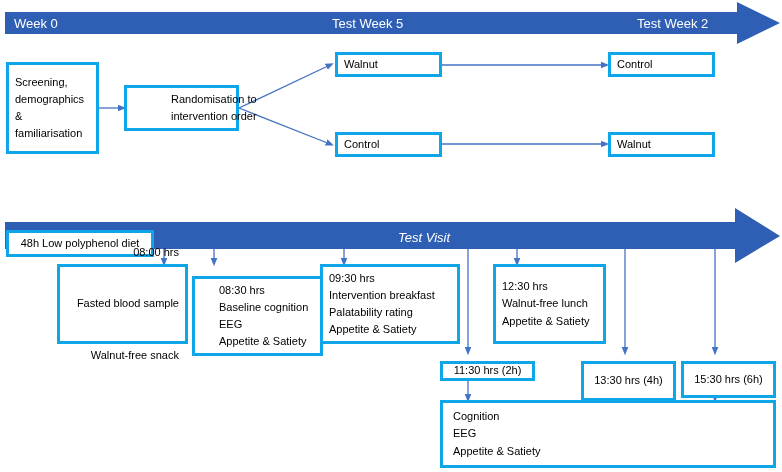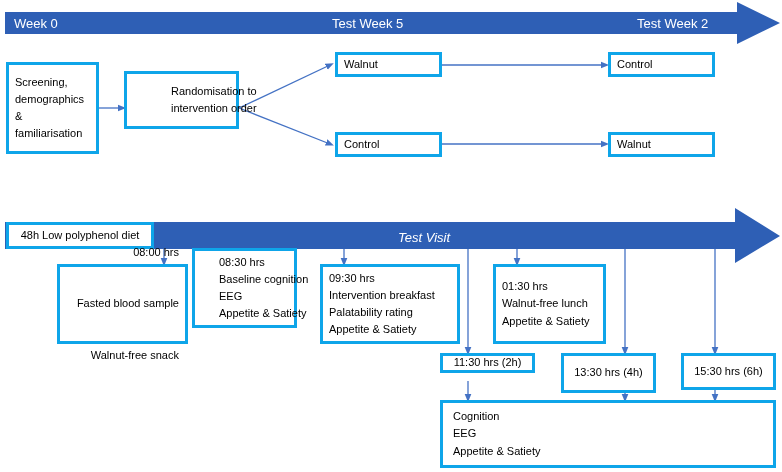--- a/index.html
+++ b/index.html
@@ -26,21 +26,21 @@
     border: 3px solid #0ea5e9;
     background: #ffffff;
     font-size: 11px;
     line-height: 1.55;
     color: #000;
     padding: 4px 6px;
     display: flex;
     flex-direction: column;
     justify-content: center;
   }
-  .box.center-h { text-align: center; }
+  .box.center-h { text-align: center; margin-top: 8px; }
   .box.right-h  { align-items: flex-end; text-align: right; }
   .box.left-h   { align-items: flex-start; text-align: left; }
   .box .ln { display: block; white-space: nowrap; }
 
   
   .band-label {
     position: absolute;
     color: #ffffff;
     font-size: 13px;
     white-space: nowrap;
@@ -100,21 +100,21 @@
   <span class="band-label" style="left:332px; top:16px;">Test  Week 5</span>
   <span class="band-label" style="left:597px; top:16px;margin-left:40px;">Test  Week 2</span>
 
   <div class="box left-h" style="left:6px; top:62px; width:93px; height:92px;">
     <span class="ln">Screening,</span>
     <span class="ln">demographics</span>
     <span class="ln">&amp;</span>
     <span class="ln">familiarisation</span>
   </div>
 
-  <div class="box left-h" style="left:124px; top:71px; width:115px; height:58px;padding-left:44px;">
+  <div class="box left-h" style="left:124px; top:85px; width:115px; height:46px;padding-left:44px;">
     <span class="ln">Randomisation to</span>
     <span class="ln">intervention order</span>
   </div>
 
   <div class="box left-h" style="left:335px; top:52px; width:107px; height:25px;">
     <span class="ln">Walnut</span>
   </div>
 
   <div class="box left-h" style="left:608px; top:52px; width:107px; height:25px;">
     <span class="ln">Control</span>
@@ -133,45 +133,45 @@
   </div>
 
   <span class="band-label" style="left:398px; top:230px;font-style:italic;">Test Visit</span>
 
   <div class="box right-h" style="left:57px; top:264px; width:131px; height:80px;gap:34px;">
     <span class="ln">08:00 hrs</span>
     <span class="ln">Fasted blood sample</span>
     <span class="ln">Walnut-free snack</span>
   </div>
 
-  <div class="box left-h" style="left:192px; top:248px; width:105px; height:80px;padding-left:24px;">
+  <div class="box left-h" style="left:192px; top:276px; width:131px; height:80px;padding-left:24px;">
     <span class="ln">08:30 hrs</span>
     <span class="ln">Baseline cognition</span>
     <span class="ln">EEG</span>
     <span class="ln">Appetite &amp; Satiety</span>
   </div>
 
   <div class="box left-h" style="left:320px; top:264px; width:140px; height:80px;">
     <span class="ln">09:30 hrs</span>
     <span class="ln">Intervention breakfast</span>
     <span class="ln">Palatability rating</span>
     <span class="ln">Appetite &amp; Satiety</span>
   </div>
 
   <div class="box left-h" style="left:493px; top:264px; width:113px; height:80px;">
-    <span class="ln">01:30 hrs</span>
+    <span class="ln">12:30 hrs</span>
     <span class="ln">Walnut-free lunch</span>
     <span class="ln">Appetite &amp; Satiety</span>
   </div>
 
   <div class="box center-h" style="left:440px; top:353px; width:95px; height:20px;">
     <span class="ln">11:30 hrs (2h)</span>
   </div>
 
-  <div class="box center-h" style="left:561px; top:353px; width:95px; height:40px;">
+  <div class="box center-h" style="left:581px; top:353px; width:95px; height:40px;">
     <span class="ln">13:30 hrs (4h)</span>
   </div>
 
   <div class="box center-h" style="left:681px; top:353px; width:95px; height:37px;">
     <span class="ln">15:30 hrs (6h)</span>
   </div>
 
   <div class="box left-h" style="left:440px; top:400px; width:336px; height:68px; padding-left:10px;">
     <span class="ln">Cognition</span>
     <span class="ln">EEG</span>

